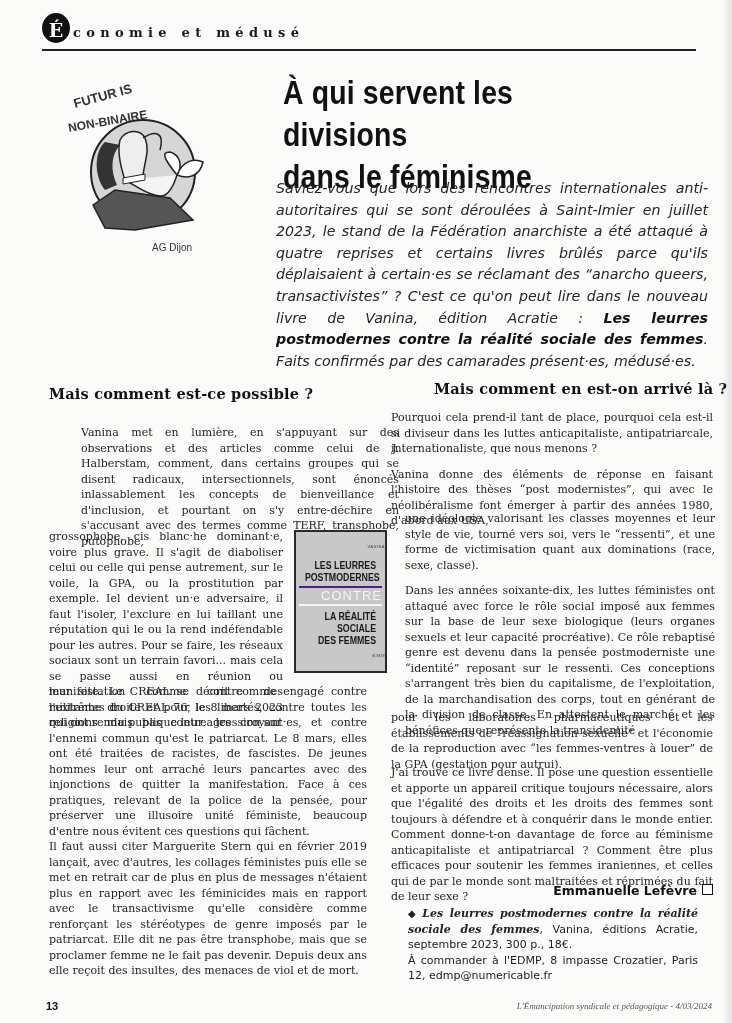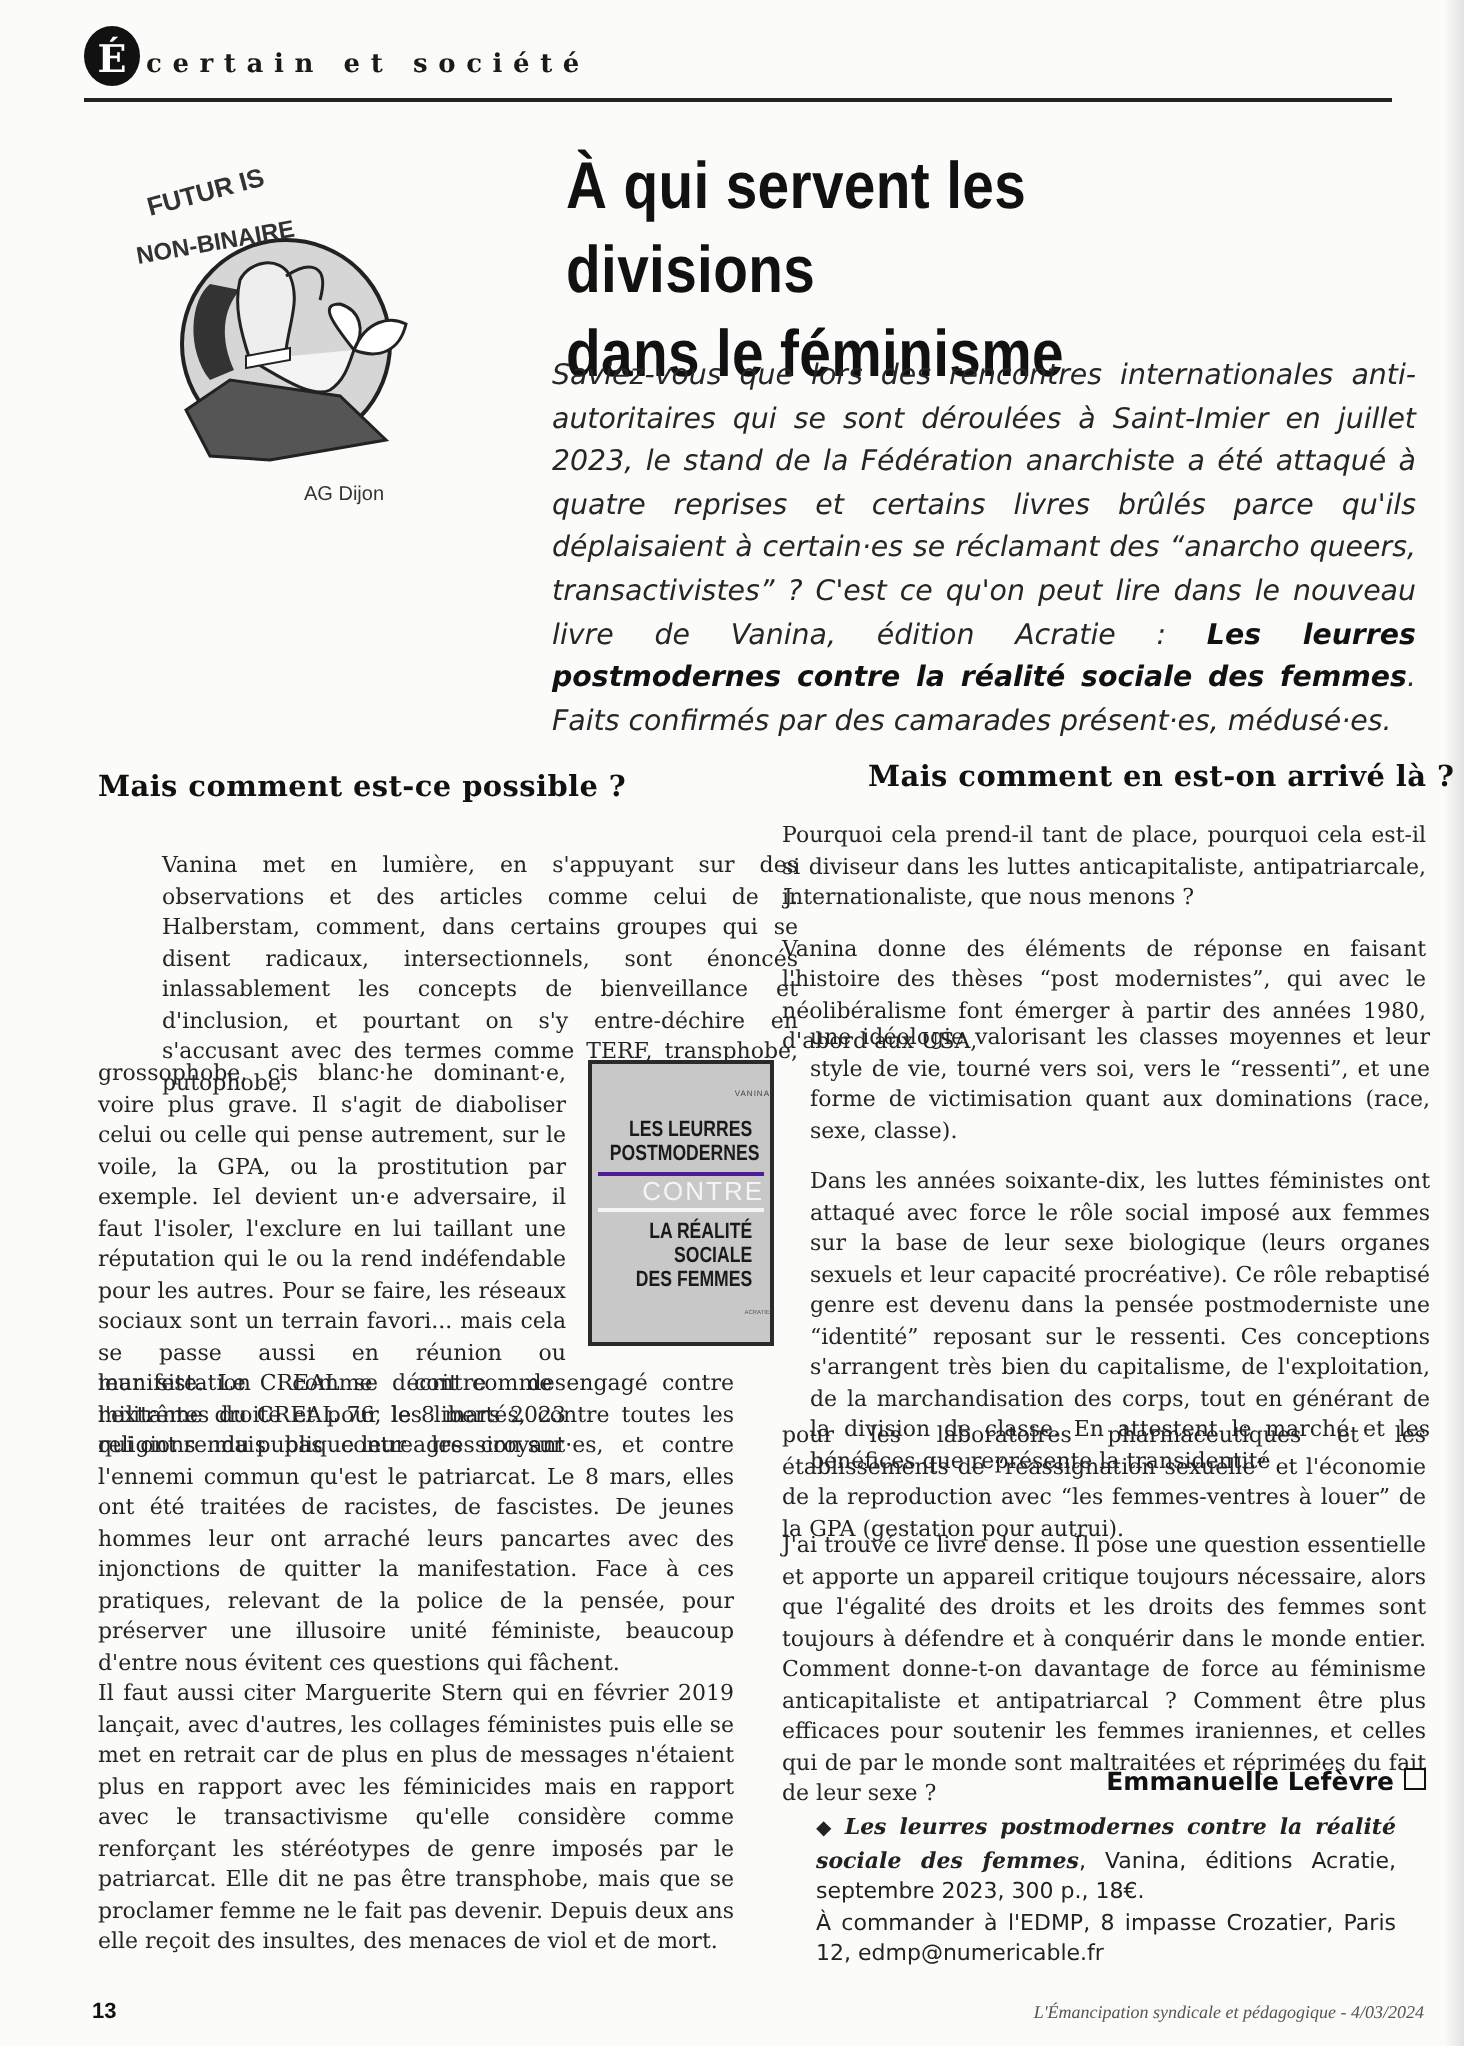--- a/index.html
+++ b/index.html
@@ -76,21 +76,21 @@
   .cover-t2 { font-weight: bold; font-size: 11px; line-height: 12px; margin-top: 4px; color: #1a1a1a; transform: scaleX(0.8); }
   .cover-pub { font-size: 3px; color: #555; margin-top: 8px; }
 </style>
 </head>
 <body>
 
 <div class="shade-right"></div>
 
 <div class="rubric">
   <div class="rubric-badge">É</div>
-  <div class="rubric-text">certain et société</div>
+  <div class="rubric-text">conomie et médusé</div>
 </div>
 <div class="rule-top"></div>
 
 <div class="illus">
   <svg width="150" height="155" viewBox="0 0 150 155">
 
     <circle cx="78" cy="92" r="52" fill="#d6d6d6" stroke="#222" stroke-width="2"></circle>
 
     <path d="M28 125 L50 110 L105 118 L128 140 L70 150 L40 148 Z" fill="#555" stroke="#222" stroke-width="1.5"></path>
 

